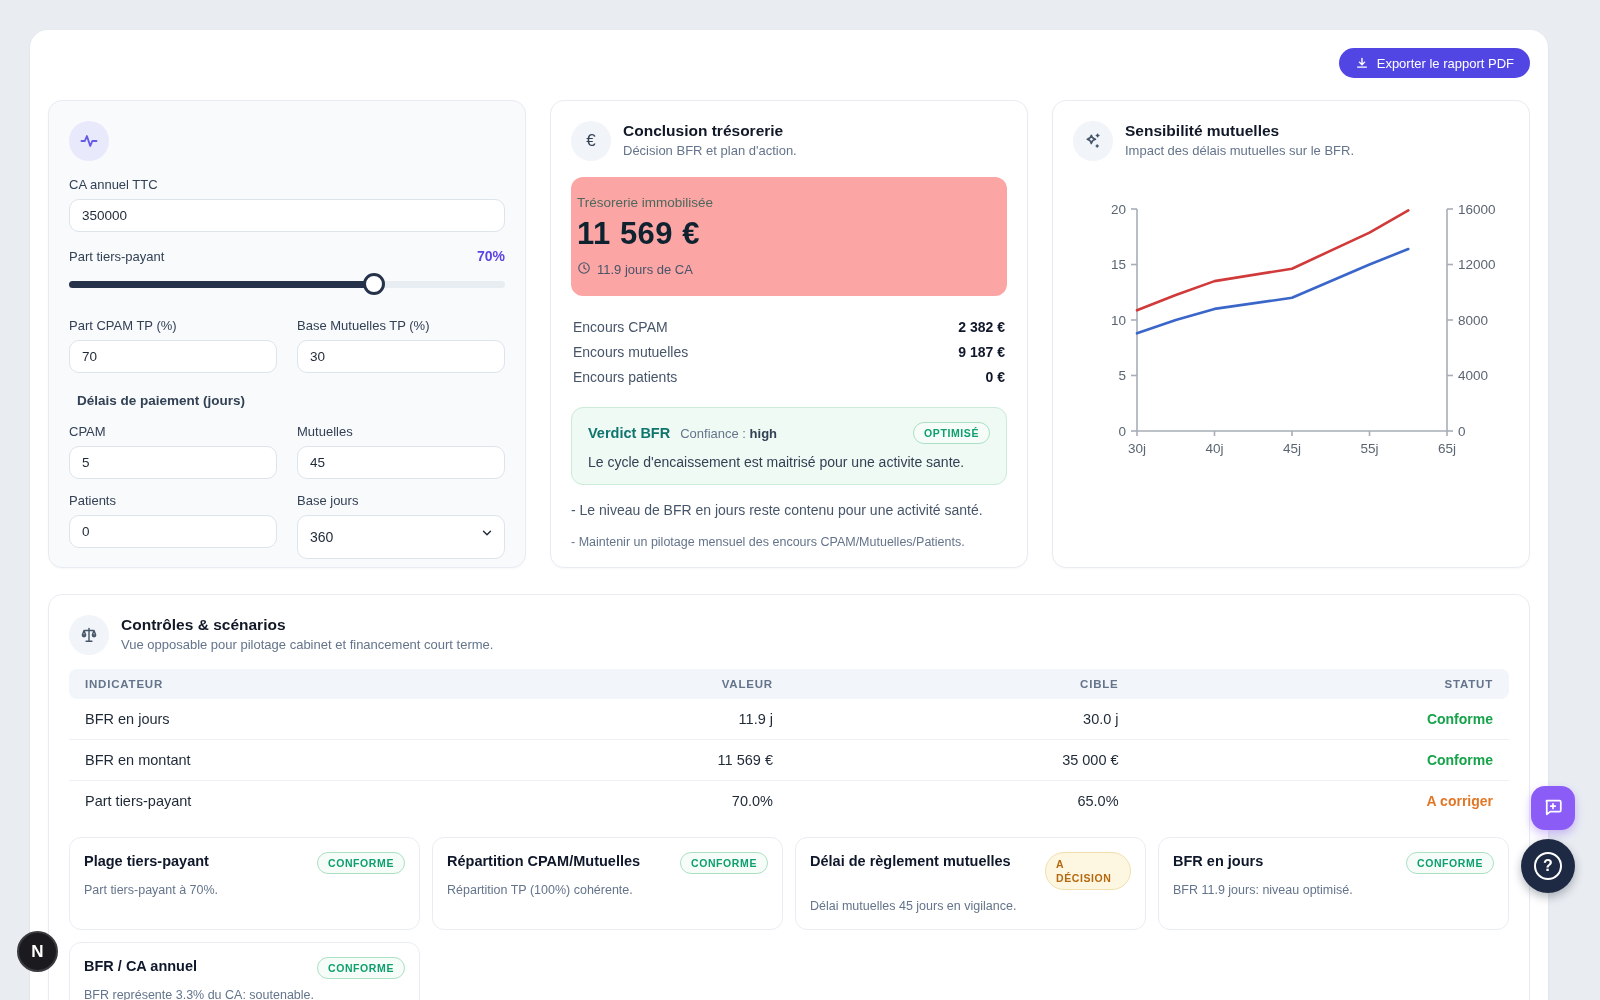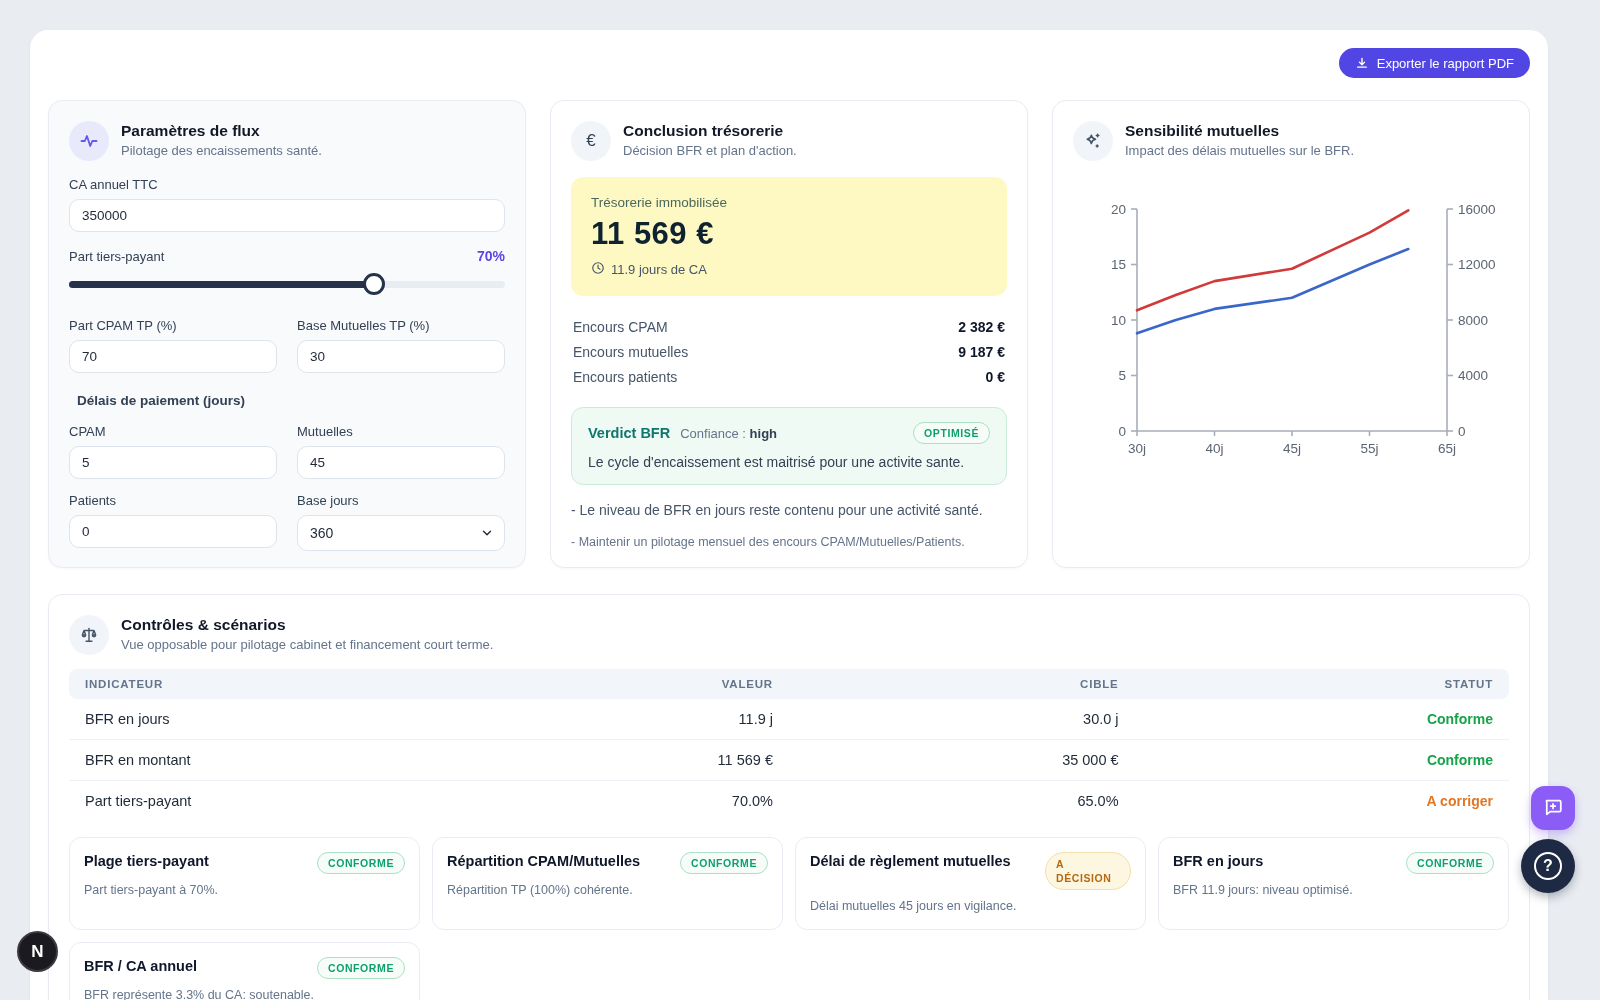--- a/index.html
+++ b/index.html
@@ -39,26 +39,26 @@
 
   .slider-row { display:flex; justify-content:space-between; align-items:baseline; margin:16px 0 10px; }
   .slider-value { font-size:14px; font-weight:bold; color:#5b46e5; }
   .slider { position:relative; height:20px; cursor:pointer; }
   .slider-track { position:absolute; top:7px; left:0; right:0; height:7px; border-radius:99px; background:#e8edf2; }
   .slider-fill { position:absolute; top:7px; left:0; height:7px; border-radius:99px; background:#25324a; }
   .slider-thumb { position:absolute; top:-1px; width:22px; height:22px; border-radius:50%;
     background:#fff; border:3.5px solid #25324a; transform:translateX(-11px); }
 
   .select-wrap { position:relative; }
-  .select-input { width:100%; height:36px; background:#fff; border:1px solid #dde4ec; border-radius:10px;
+  .select-input { width:100%; height:44px; background:#fff; border:1px solid #dde4ec; border-radius:10px;
     padding:0 12px; font-size:14px; color:#1f2937; appearance:none; -webkit-appearance:none; font-family:inherit; }
   .select-wrap svg { position:absolute; right:11px; top:11px; pointer-events:none; }
 
   
-  .hero-panel { background:#fef9c3; border-radius:12px; padding:18px 20px; }
+  .hero-panel { background:#fca5a5; border-radius:12px; padding:18px 6px; }
   .hero-label { font-size:13.5px; color:#4c685c; }
   .hero-amount { font-size:31px; font-weight:bold; color:#0f2230; letter-spacing:.5px; margin-top:6px; }
   .hero-days { display:flex; align-items:center; gap:6px; font-size:13px; color:#475569; margin-top:9px; }
   .enc-rows { margin:18px 2px 12px; }
   .enc-row { display:flex; justify-content:space-between; font-size:14px; padding:4.5px 0; }
   .enc-label { color:#475569; }
   .enc-value { color:#0f172a; font-weight:600; }
   .verdict-panel { margin-top:18px; background:#f0faf4; border:1px solid #c9ebd7; border-radius:12px; padding:14px 16px; }
   .verdict-top { display:flex; align-items:center; gap:10px; }
   .verdict-title { font-size:14.5px; font-weight:bold; color:#0f766e; }
@@ -135,24 +135,20 @@
   </div>
 
   <div class="cards-row">
 
     <div class="card tinted">
       <div class="card-head">
         <div class="icon-circle lavender">
           <svg width="20" height="20" viewBox="0 0 24 24" fill="none" stroke="#6459e8" stroke-width="2.2" stroke-linecap="round" stroke-linejoin="round">
             <path d="M3 12h4l2.5-6 4 12L16 12h5"></path>
           </svg>
-        </div>
-        <div>
-          <div class="card-title">Paramètres de flux</div>
-          <div class="card-sub">Pilotage des encaissements santé.</div>
         </div>
       </div>
 
       <div class="field-label first">CA annuel TTC</div>
       <input class="text-input" value="350000" style="">
 
       <div class="slider-row">
         <div class="field-label" style="margin:0">Part tiers-payant</div>
         <div class="slider-value">70%</div>
       </div>

